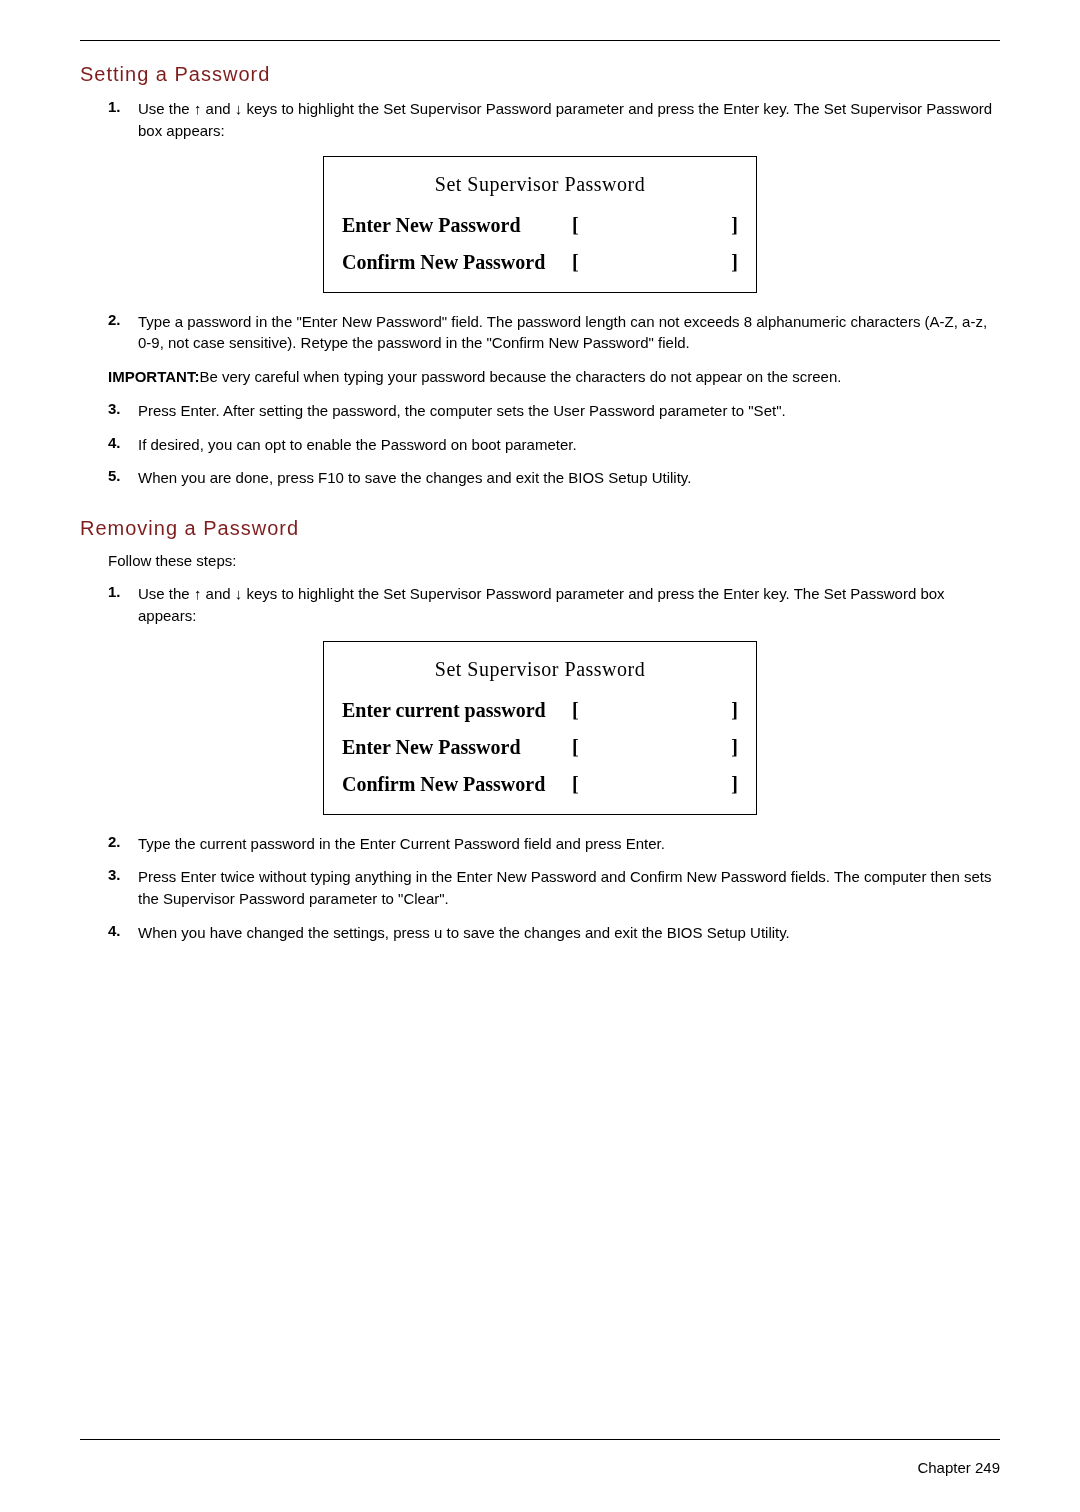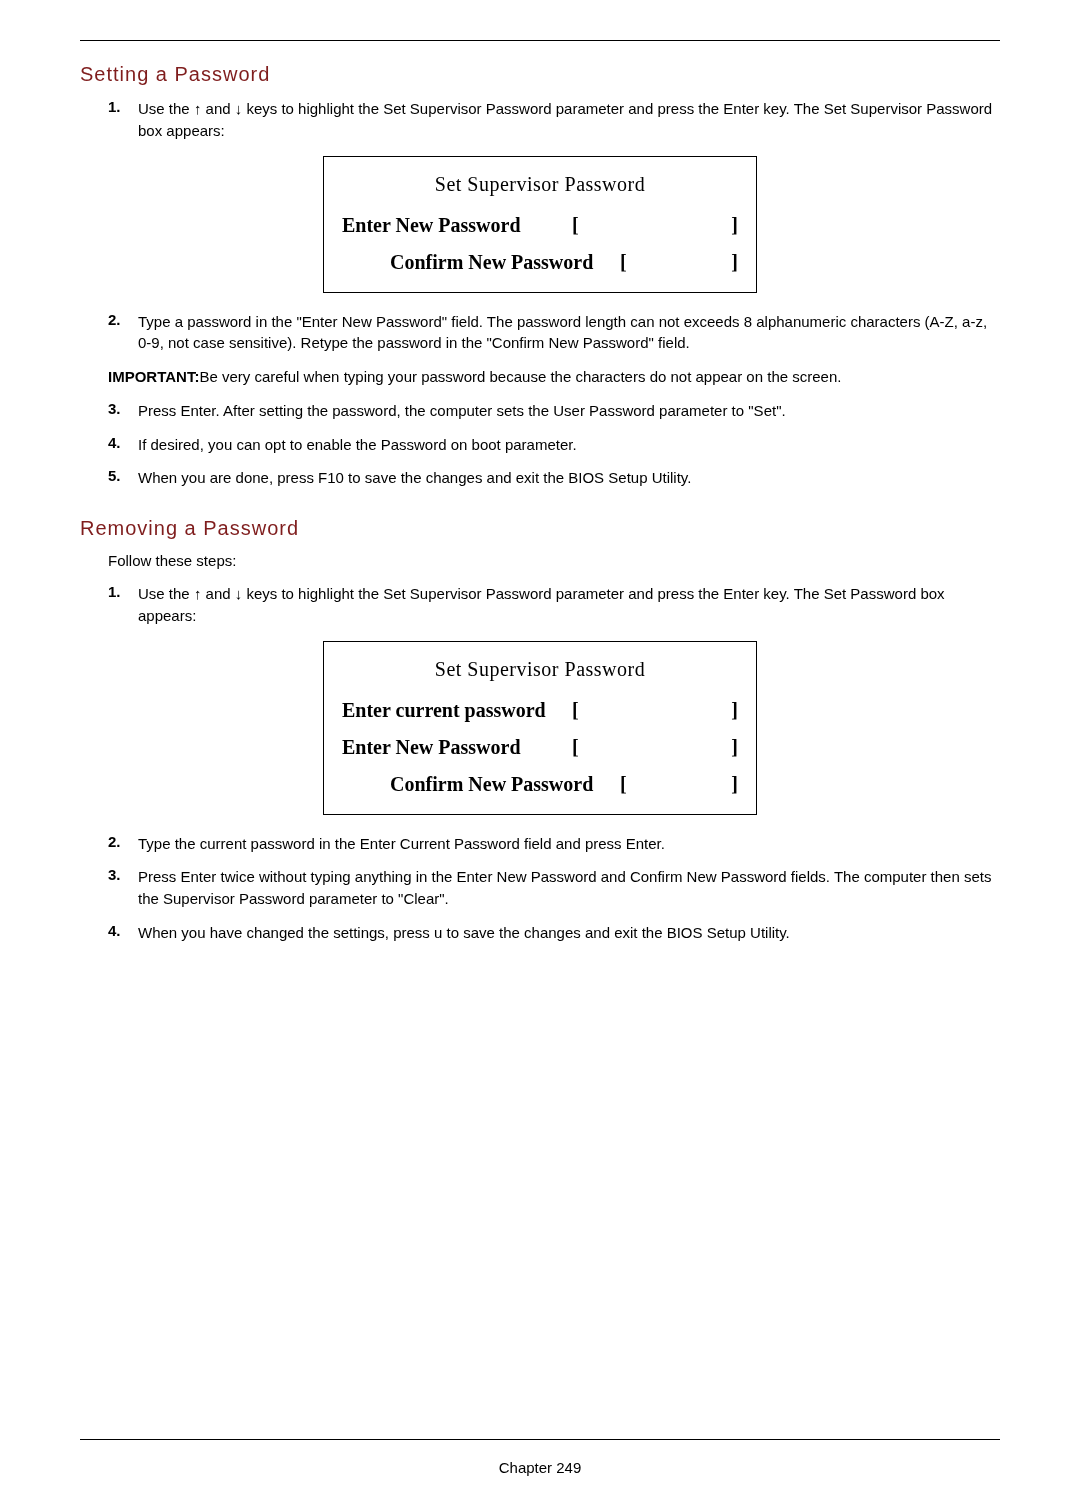--- a/index.html
+++ b/index.html
@@ -67,40 +67,40 @@
     text-align: center;
     margin-bottom: 18px;
     letter-spacing: 0.5px;
   }
   .bios-box .bb-row {
     display: flex;
     align-items: center;
     margin-bottom: 14px;
     font-weight: bold;
   }
-  .bios-box .bb-row:last-child { margin-bottom: 0; margin-left: 48px; }
+  .bios-box .bb-row:last-child { margin-bottom: 0; }
   .bios-box .bb-label { width: 230px; }
   .bios-box .bb-open { width: 20px; text-align: left; }
   .bios-box .bb-gap { flex: 1; }
   .bios-box .bb-close { width: 20px; text-align: right; }
   .important {
     margin-left: 28px;
     margin-bottom: 12px;
     font-size: 15px;
     line-height: 1.45;
   }
   .important .lbl { font-weight: bold; }
   .section-block { margin-bottom: 28px; }
   .footer {
     position: absolute;
     left: 80px;
     right: 80px;
     bottom: 36px;
     display: flex;
-    justify-content: center;
+    justify-content: flex-end;
     font-size: 15px;
   }
   .bold { font-weight: normal; }
   .arrow { font-family: Arial, sans-serif; }
 </style>
 </head>
 <body>
 
 <div class="hr-top"></div>
 

